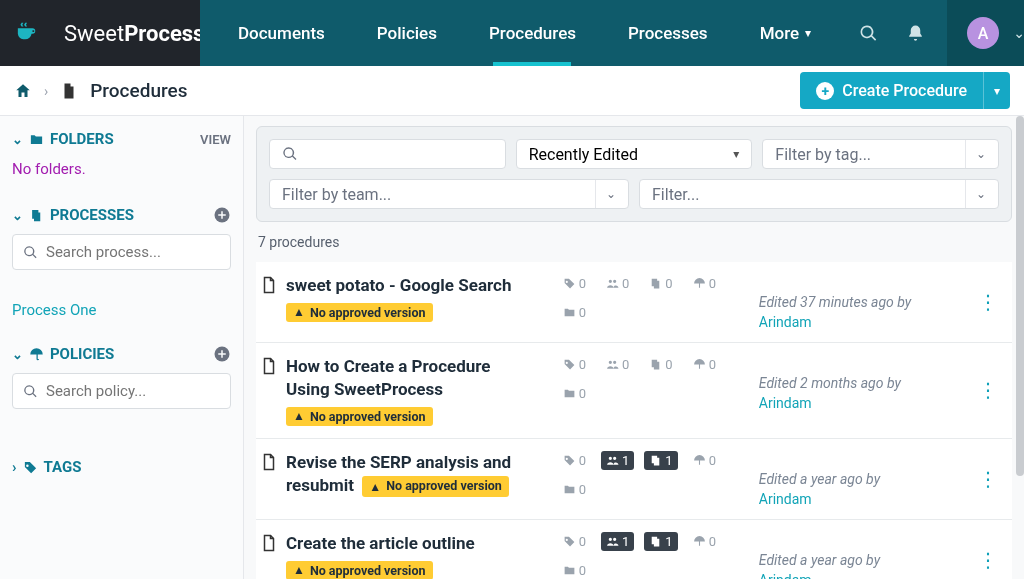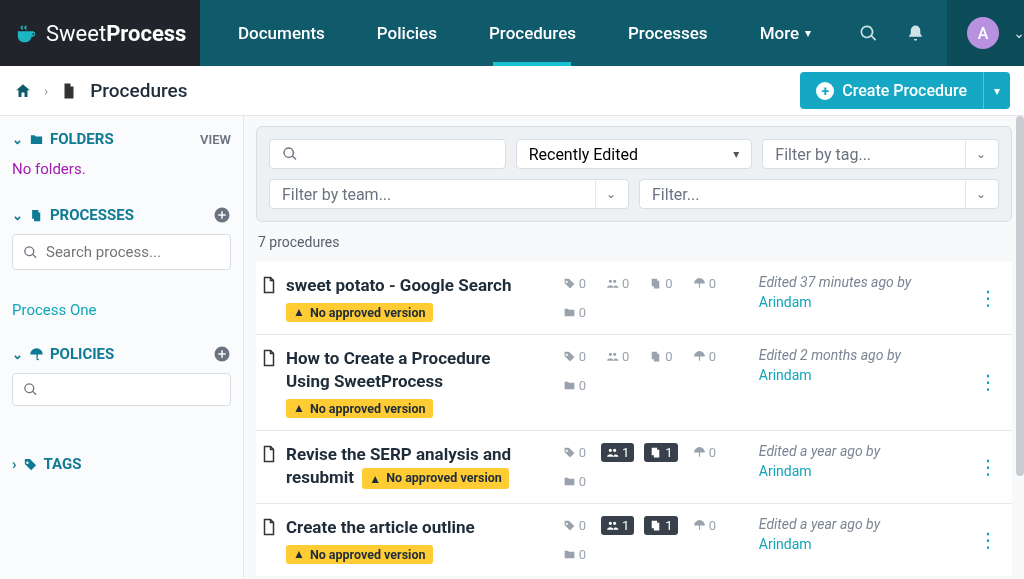--- a/index.html
+++ b/index.html
@@ -1,21 +1,21 @@
 <!DOCTYPE html>
 <html><head>
 <meta charset="utf-8">
 <style>
 * { margin: 0; padding: 0; box-sizing: border-box; font-family: -apple-system, BlinkMacSystemFont, "Segoe UI", Roboto, Helvetica, Arial, sans-serif; }
 body { width: 1024px; height: 579px; overflow: hidden; background: #fff; position: relative; }
 
 
 .topnav { height: 66px; display: flex; align-items: stretch; }
 .brand-block { background: #21252b; display: flex; align-items: center; padding: 0 22px 0 14px; width: 200px; }
-.brand-logo { display: flex; align-items: flex-end; gap: 6px; }
+.brand-logo { display: flex; align-items: flex-start; gap: 24px; }
 .brand-cup { width: 26px; height: 22px; color: #1db5c1; }
 .brand-text { font-size: 22px; font-weight: 400; color: #fff; white-space: nowrap; }
 .brand-bold { font-weight: 700; }
 .nav-links { flex: 1; background: #0f5b6b; display: flex; align-items: stretch; padding-left: 12px; }
 .nav-item { display: flex; align-items: center; padding: 0 26px; color: #fff; font-size: 17px; font-weight: 500; cursor: pointer; position: relative; }
 .nav-item.active::after { content: ""; position: absolute; bottom: 0; left: 50%; transform: translateX(-50%); width: 78px; height: 4px; background: #16c2cf; }
 .nav-more-caret { margin-left: 6px; font-size: 12px; }
 .nav-right { background: #0f5b6b; display: flex; align-items: center; gap: 28px; padding: 0 22px; }
 .nav-ico { color: #cfe3e6; font-size: 19px; cursor: pointer; }
 .avatar-block { background: #0b4c58; display: flex; align-items: center; padding: 0 20px; gap: 14px; }
@@ -73,21 +73,21 @@
 .row-left { flex: 1.15; }
 .row-title-line { display: flex; align-items: flex-start; gap: 8px; }
 .doc-ico { color: #333; font-size: 18px; margin-top: 2px; flex-shrink: 0; }
 .row-title { font-size: 17px; font-weight: 700; color: #1f2d3a; line-height: 1.35; }
 .warn-badge { display: inline-flex; align-items: center; gap: 5px; background: #ffcc33; color: #1f2d3a; font-size: 12.5px; font-weight: 700; padding: 2px 7px; border-radius: 3px; margin-top: 6px; }
 .warn-badge.inline { margin-top: 0; margin-left: 4px; }
 .warn-tri { font-size: 12px; }
 .row-stats { display: flex; align-items: center; gap: 10px; flex: 0.75; color: #9aa3ad; font-size: 13px; justify-content: flex-start; flex-wrap: wrap; }
 .stat { display: inline-flex; align-items: center; gap: 3px; padding: 2px 5px; border-radius: 3px; }
 .stat.hl { background: #38414b; color: #fff; }
-.row-right { flex: 0.8; font-size: 14px; }
+.row-right { flex: 0.8; font-size: 14px; margin-top: 20px; }
 .edited { color: #7a8594; font-style: italic; }
 .author { color: #12a4b7; margin-top: 4px; }
 .row-kebab { color: #0fa0b8; font-size: 20px; padding: 0 6px; cursor: pointer; align-self: center; }
 
 
 svg { display: block; }
 .i { width: 1em; height: 1em; }
 
 
 .scroll-track { position: absolute; right: 0; top: 116px; width: 8px; height: 463px; background: transparent; }
@@ -223,20 +223,21 @@
               <path d="M12 7v10M7 12h10" stroke="#fafbfc" stroke-width="2"></path>
             </svg>
           </span>
       </div>
       <div class="side-search">
         <span class="mag">
             <svg class="i" viewBox="0 0 24 24" fill="currentColor">
               <path d="M10 2a8 8 0 105.3 14l5 5 1.4-1.4-5-5A8 8 0 0010 2zm0 2a6 6 0 110 12 6 6 0 010-12z"></path>
             </svg>
           </span>
+        <input placeholder="Search policy..." style="">
       </div>
     </div>
 
     <div class="side-tags-head">
       <span class="caret-right">›</span>
       <span>
           <svg class="i" viewBox="0 0 24 24" fill="currentColor">
             <path d="M3 3h8l10 10-8 8L3 11V3zm4 4a2 2 0 100 4 2 2 0 000-4z"></path>
           </svg>
         </span>

